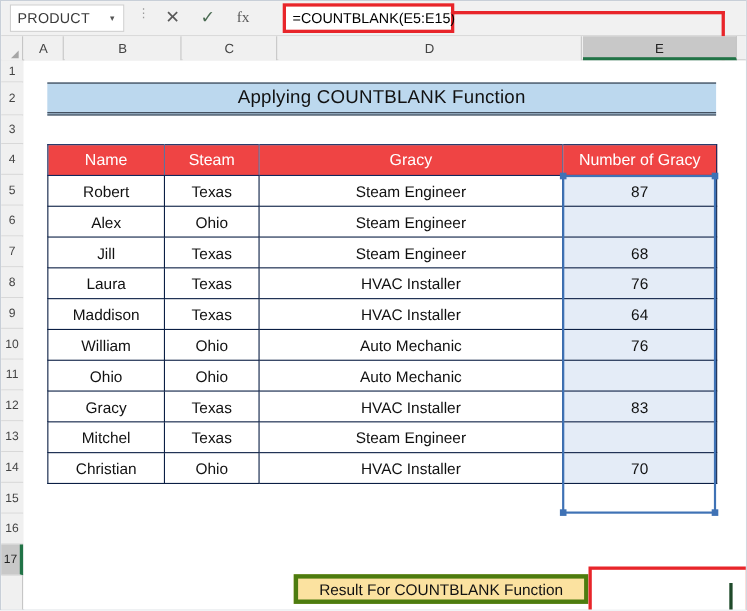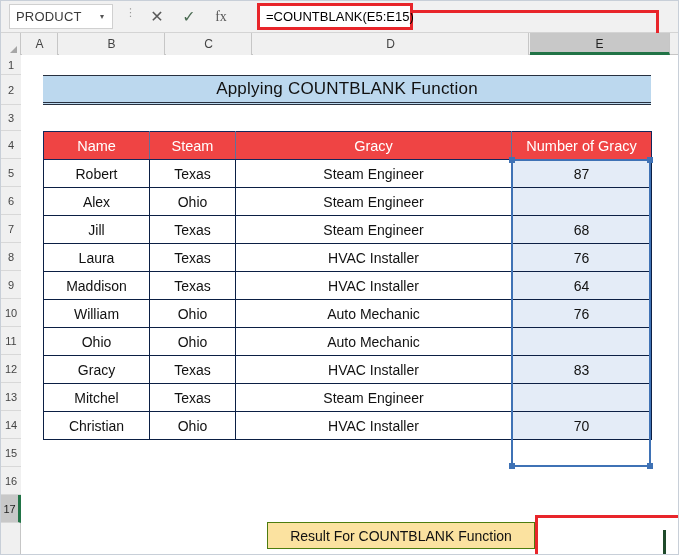--- a/index.html
+++ b/index.html
@@ -241,21 +241,21 @@
   .h-tr { right: -4px; top: -4px; }
   .h-bl { left: -4px; bottom: -4px; }
   .h-br { right: -4px; bottom: -4px; }
 
   
   #result-label {
     position: absolute;
     left: 245px; top: 467px;
     width: 268px; height: 27px;
     background: #fbe2a0;
-    border: 1px solid #4d7c0f;
+    border: 4px solid #4d7c0f;
     display: flex; align-items: center; justify-content: center;
     font-size: 14px;
     color: #111;
   }
 
   
   #result-cell {
     position: absolute;
     left: 513px; top: 460px;
     width: 146px; height: 92px;

